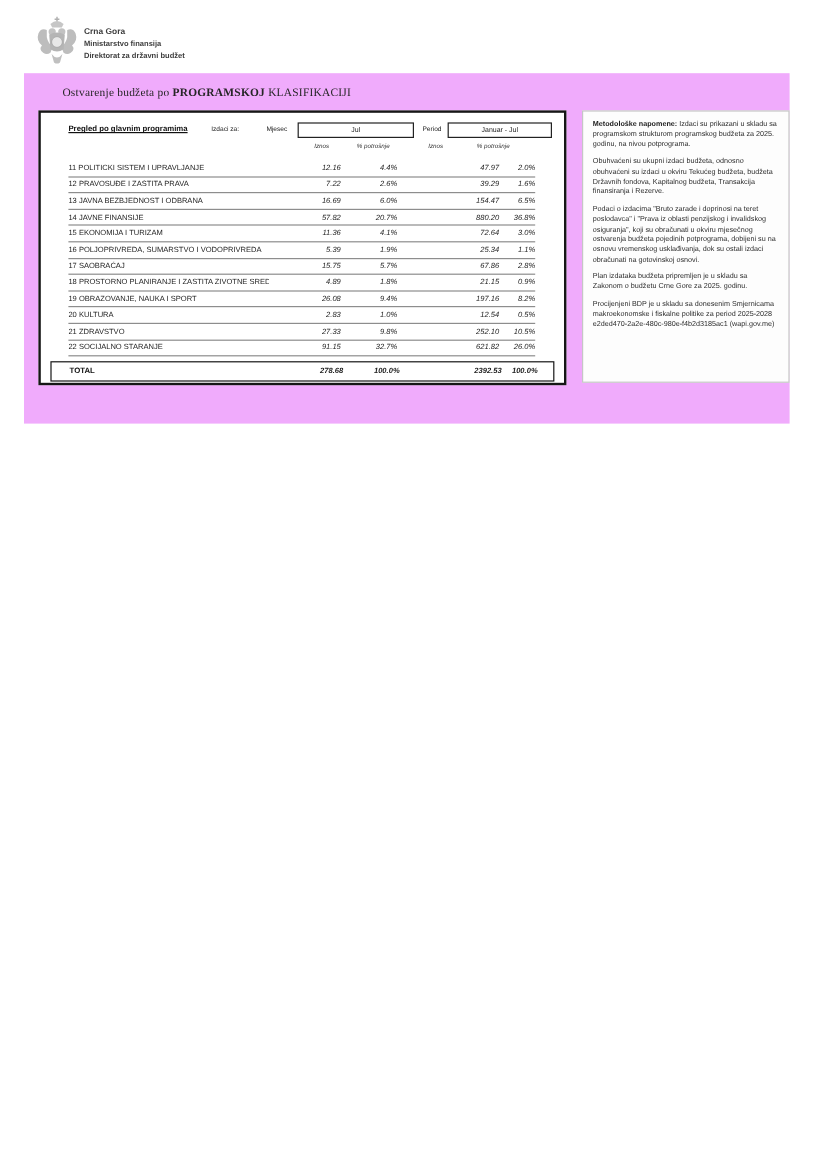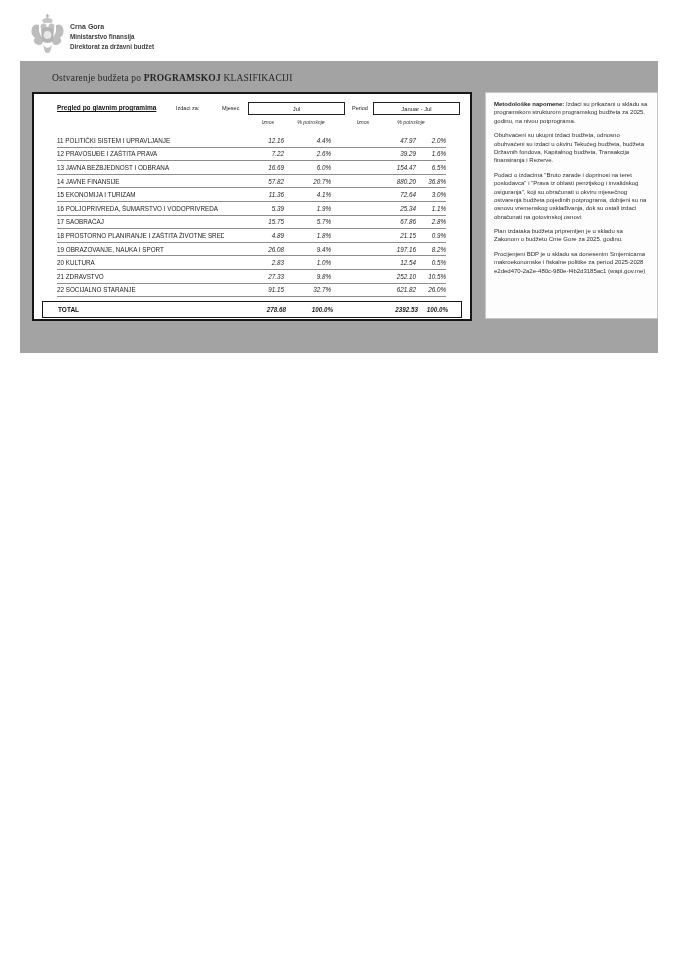--- a/index.html
+++ b/index.html
@@ -8,21 +8,21 @@
   .page { position:relative; width:679px; height:960px; }
 
   
   .org-header { position:absolute; left:0; top:0; width:679px; height:60px; background:#ffffff; }
   .coat { position:absolute; left:29px; top:11px; width:37px; height:44px; }
   .org-lines { position:absolute; left:70px; top:23px; }
   .org-line1 { font-size:7px; font-weight:bold; color:#3d3d3d; margin-bottom:3px; }
   .org-line  { font-size:6.3px; font-weight:bold; color:#3d3d3d; margin-bottom:3px; }
 
   
-  .band { position:absolute; left:20px; top:61px; width:638px; height:292px; background:#a3a3a3; }
+  .band { position:absolute; left:20px; top:61px; width:638px; height:292px; background:#f0abfc; }
   .report-title { position:absolute; left:32px; top:12px; font-family:"Liberation Serif", serif;
                   font-size:9.5px; color:#262626; letter-spacing:.2px; }
   .report-title b { font-weight:bold; }
 
   
   .card { position:absolute; left:12px; top:31px; width:440px; height:229px;
           background:#ffffff; border:2px solid #161616; }
   .subtitle { position:absolute; left:23px; top:10px; font-size:6.5px; font-weight:bold;
               text-decoration:underline; color:#111; }
   .lbl { position:absolute; font-size:5.5px; color:#222; }

